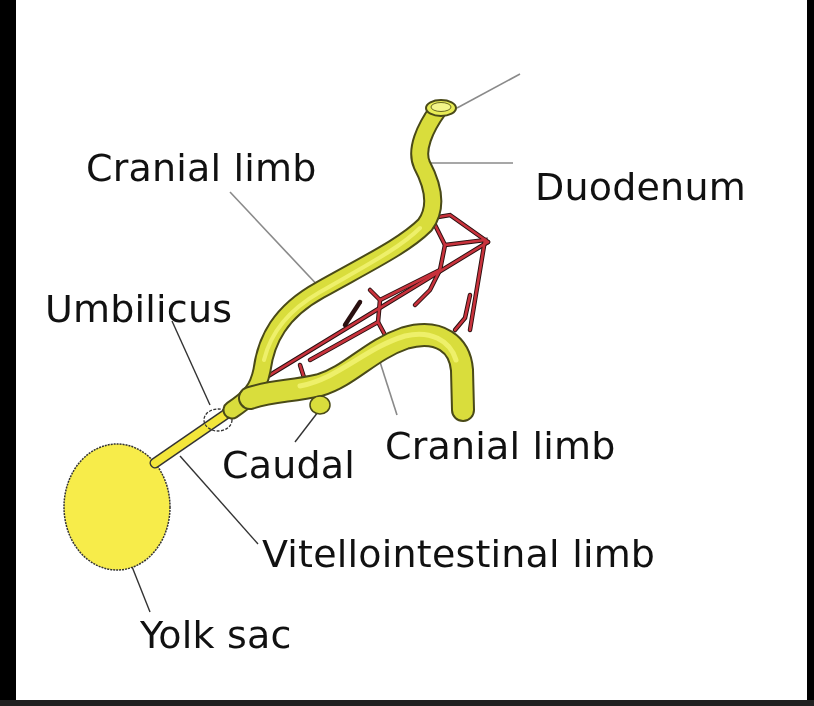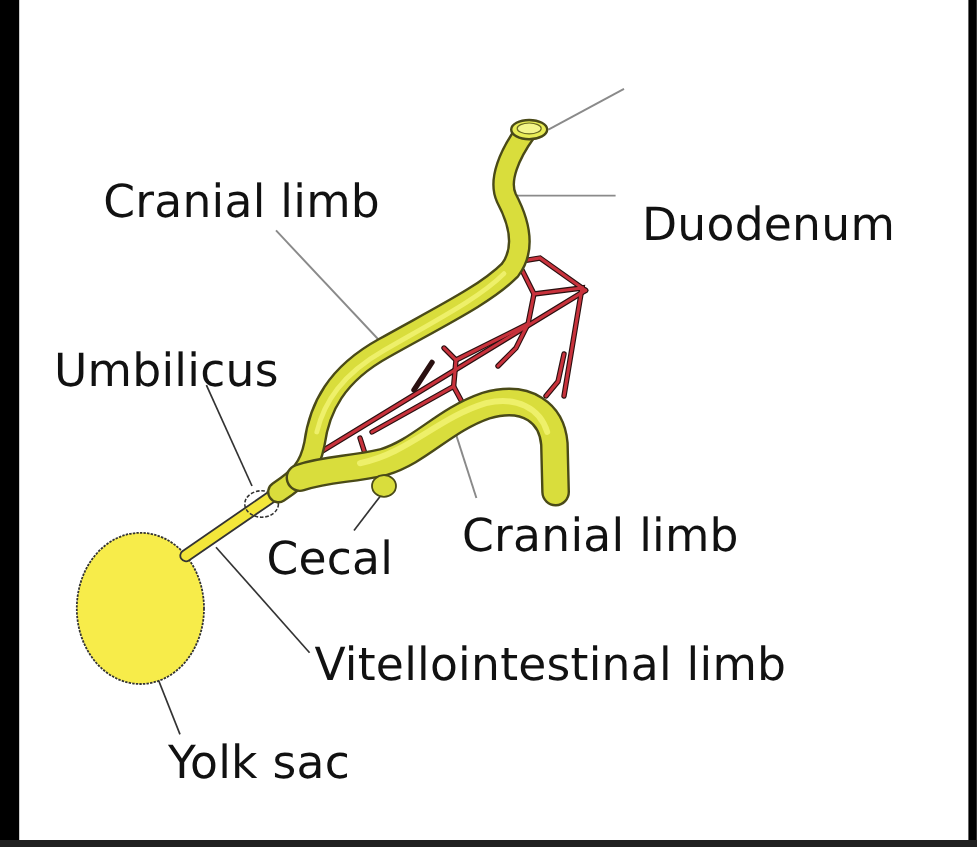--- a/index.html
+++ b/index.html
@@ -89,16 +89,16 @@
 
   <ellipse cx="320" cy="405" rx="10" ry="9" fill="#d9dd3c" stroke="#4a4a18" stroke-width="1.5"></ellipse>
 
   <ellipse cx="441" cy="108" rx="15" ry="8" fill="#e8ec55" stroke="#4a4a18" stroke-width="2"></ellipse>
   <ellipse cx="441" cy="107" rx="10" ry="4.5" fill="#f3f58a" stroke="#6a6a20" stroke-width="1"></ellipse>
 </svg>
 
 <div class="label" style="left:86px; top:149px;">Cranial limb</div>
 <div class="label" style="left:523px; top:168px;margin-left:12px;">Duodenum</div>
 <div class="label" style="left:45px; top:290px;">Umbilicus</div>
-<div class="label" style="left:222px; top:446px;">Cecal</div>
+<div class="label" style="left:222px; top:446px;">Caudal</div>
 <div class="label" style="left:385px; top:427px;">Cranial limb</div>
 <div class="label" style="left:262px; top:535px;">Vitellointestinal limb</div>
 <div class="label" style="left:140px; top:616px;text-align:right;">Yolk sac</div>
 
 </body></html>

